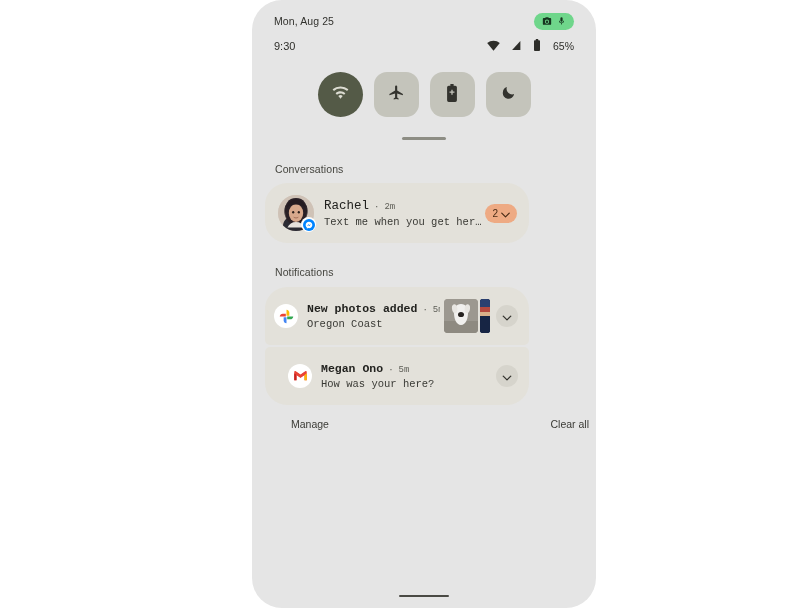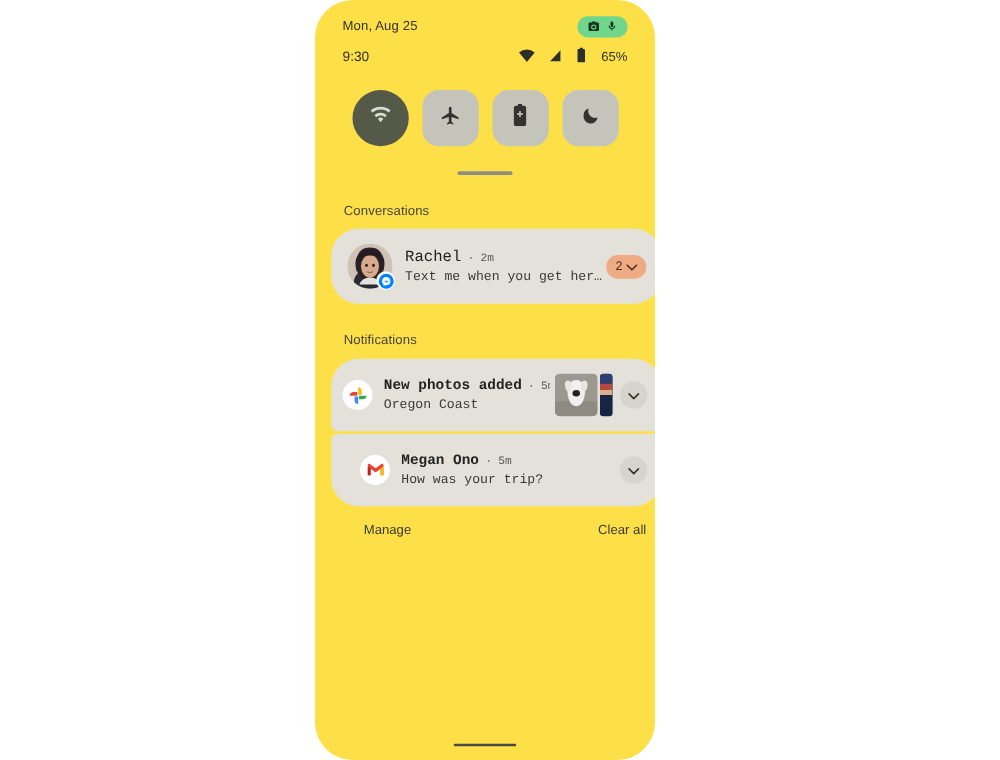--- a/index.html
+++ b/index.html
@@ -11,23 +11,23 @@
     font-family: "Liberation Sans", sans-serif;
     overflow: hidden;
     position: relative;
   }
 
   
   .phone {
     position: absolute;
     left: 252px;
     top: 0px;
-    width: 272px;
+    width: 344px;
     height: 608px;
-    background: #fde047;
+    background: #e5e5e5;
     border-radius: 30px;
     overflow: hidden;
   }
 
   
   .statusbar-row1 {
     position: absolute;
     left: 0; top: 10px;
     width: 100%;
     height: 22px;
@@ -490,21 +490,21 @@
           <path d="M5.6 7.2L12 11.8l6.4-4.6-.1-4.3L12 7.4 5.7 2.9l-.1 4.3z" fill="#ea4335"></path>
       </svg>
     </div>
 
     <div class="notif-text">
       <div class="notif-title-row">
         <span class="notif-title">Megan Ono</span>
         <span class="notif-dot">·</span>
         <span class="notif-time">5m</span>
       </div>
-      <div class="notif-body">How was your trip?</div>
+      <div class="notif-body">How was your here?</div>
     </div>
 
     <div class="chevron-btn">
       <span>
         <svg width="10" height="6" viewBox="0 0 12 8" fill="none" stroke="#33332e" stroke-width="1.7" stroke-linecap="round" stroke-linejoin="round">
           <path d="M1 1.5L6 6.5L11 1.5"></path>
         </svg>
       </span>
     </div>
   </div>

